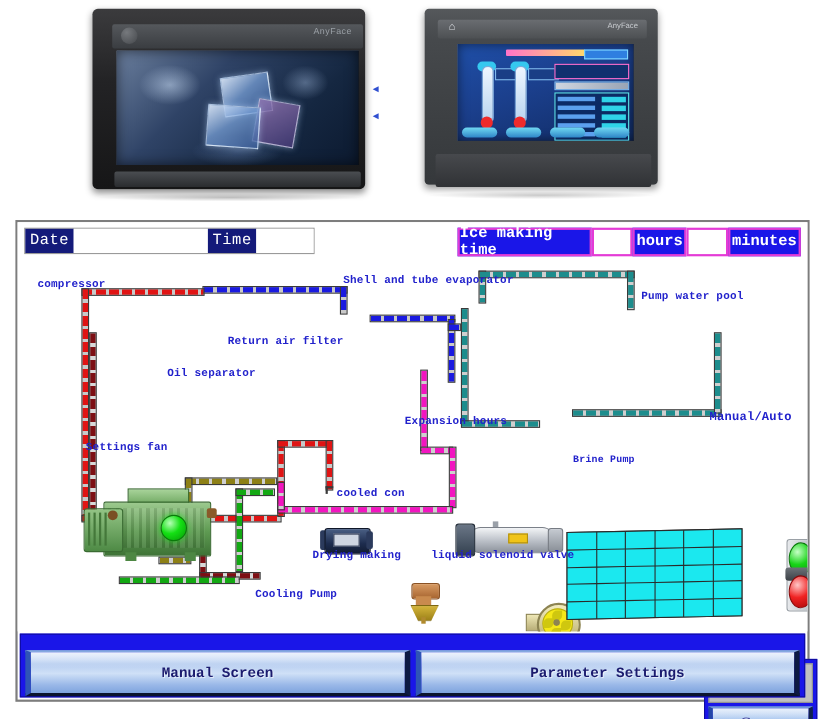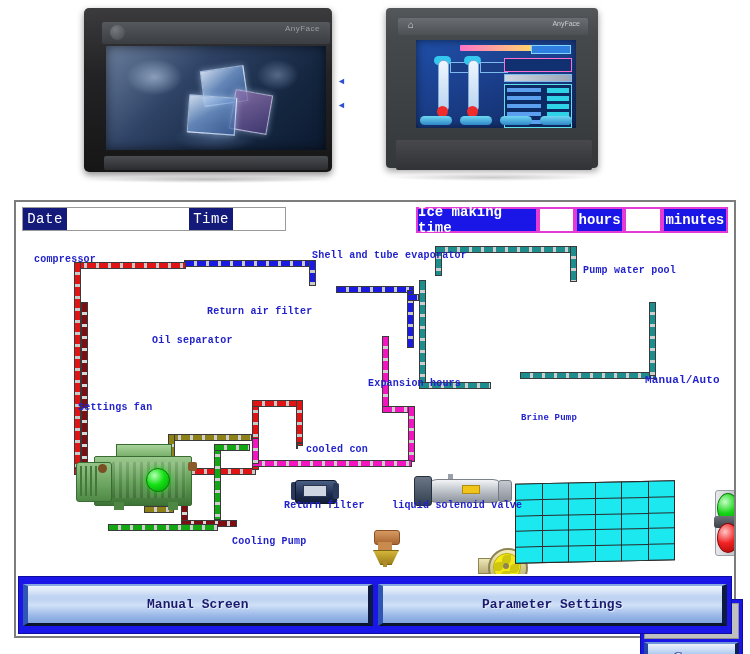--- a/index.html
+++ b/index.html
@@ -217,21 +217,21 @@
       background:linear-gradient(180deg,#cfe0f7 0%,#a8c6ef 30%,#c9def6 55%,#8fb3e4 100%);
       border-left:4px solid #2346a8;border-top:2px solid #6f96d8;
       border-right:4px solid #10204f;border-bottom:3px solid #101a38;
       text-shadow:1px 1px 0 rgba(255,255,255,.6);}
   .cbtn.glass::before{content:"";position:absolute;left:0;top:0;right:0;height:40%;
       background:linear-gradient(180deg,rgba(255,255,255,.55),rgba(255,255,255,0));}
 
   
   #navbar{position:absolute;left:2px;bottom:2px;width:714px;height:58px;
       background:#1a16e8;border:1px solid #0f0ca0;box-sizing:border-box;
-      display:flex;align-items:center;gap:5px;padding:0 4px;}
+      display:flex;align-items:flex-end;gap:5px;padding:0 4px;}
   .nbtn{flex:1;height:42px;position:relative;box-sizing:border-box;
       display:flex;align-items:center;justify-content:center;
       color:#1b1b6e;font-family:"Liberation Mono",monospace;font-size:13px;font-weight:bold;
       background:linear-gradient(180deg,#dbe7fa 0%,#b6cdf0 28%,#cfe0f7 52%,#9ab8e8 80%,#7fa4de 100%);
       border-left:5px solid #2f55b5;border-top:2px solid #86a9df;
       border-right:5px solid #0d1a42;border-bottom:3px solid #0b142e;
       text-shadow:1px 1px 0 rgba(255,255,255,.55);}
   .nbtn::before{content:"";position:absolute;left:0;top:0;right:0;height:38%;
       background:linear-gradient(180deg,rgba(255,255,255,.5),rgba(255,255,255,0));}
 </style>
@@ -464,21 +464,21 @@
 
       <div class="lab" style="left:18px;top:52px;">compressor</div>
       <div class="lab" style="left:136px;top:133px;">Oil separator</div>
       <div class="lab" style="left:191px;top:104px;">Return air filter</div>
       <div class="lab" style="left:296px;top:48px;">Shell and tube evaporator</div>
       <div class="lab" style="left:567px;top:63px;">Pump water pool</div>
       <div class="lab" style="left:352px;top:176px;">Expansion hours</div>
       <div class="lab sm" style="left:505px;top:192px;margin-top:19px;">Brine Pump</div>
       <div class="lab" style="left:62px;top:200px;">Settings fan</div>
       <div class="lab" style="left:290px;top:242px;">cooled con</div>
-      <div class="lab" style="left:268px;top:298px;">Return filter</div>
+      <div class="lab" style="left:268px;top:298px;">Drying making</div>
       <div class="lab" style="left:376px;top:298px;">liquid solenoid valve</div>
       <div class="lab" style="left:216px;top:334px;">Cooling Pump</div>
       <div class="lab" style="left:629px;top:172px;font-size:11px;">Manual/Auto</div>
 
     </div>
 
     <div id="ctrlcol">
       <div class="cbtn plain">Auto</div>
       <div class="cbtn glass">Start</div>
 

